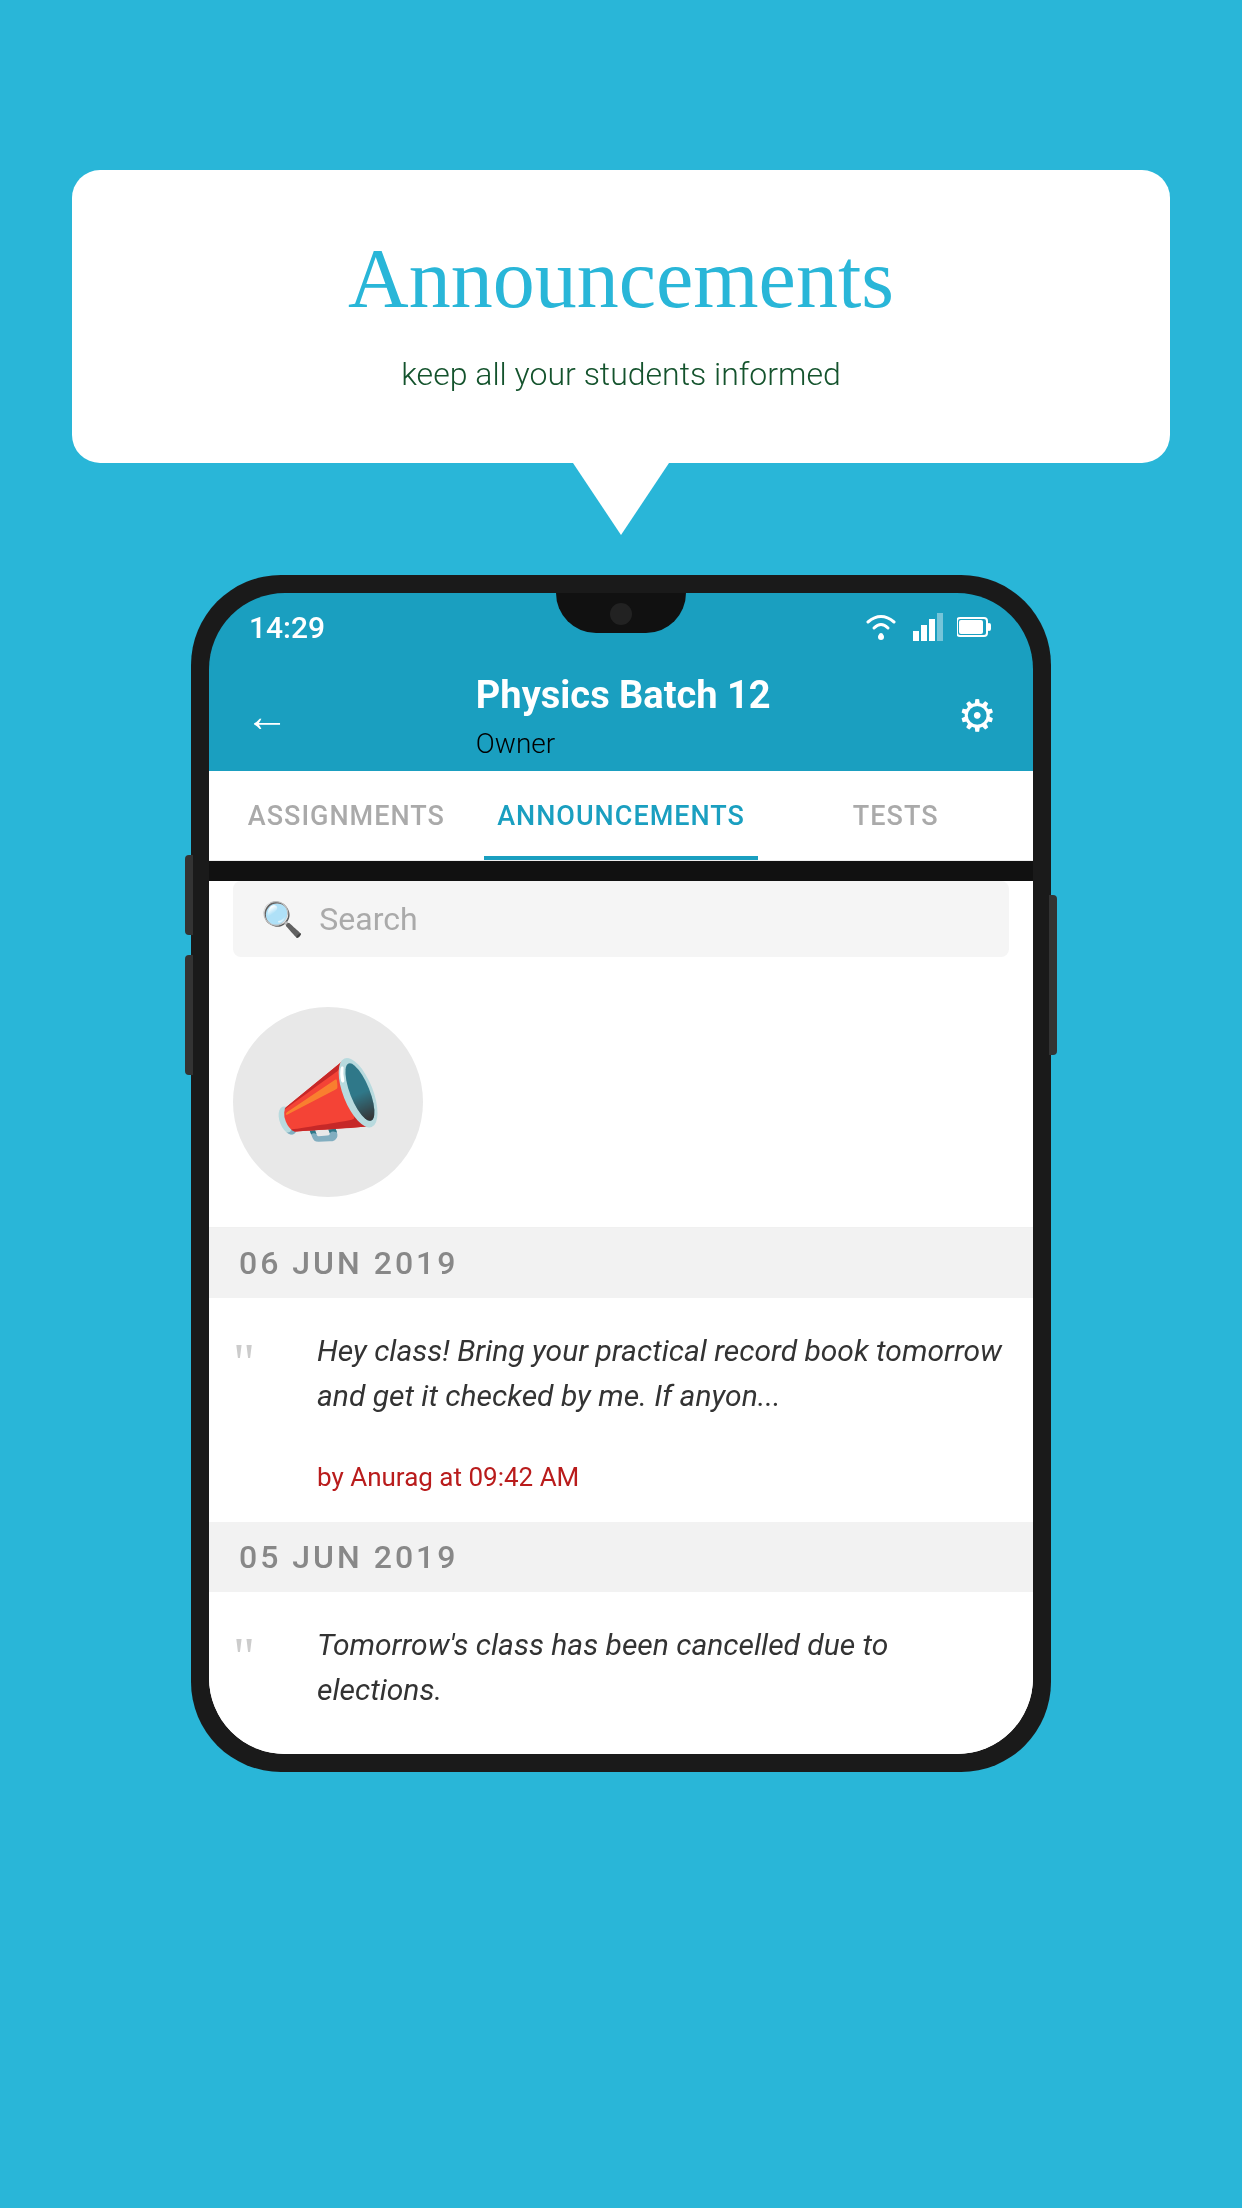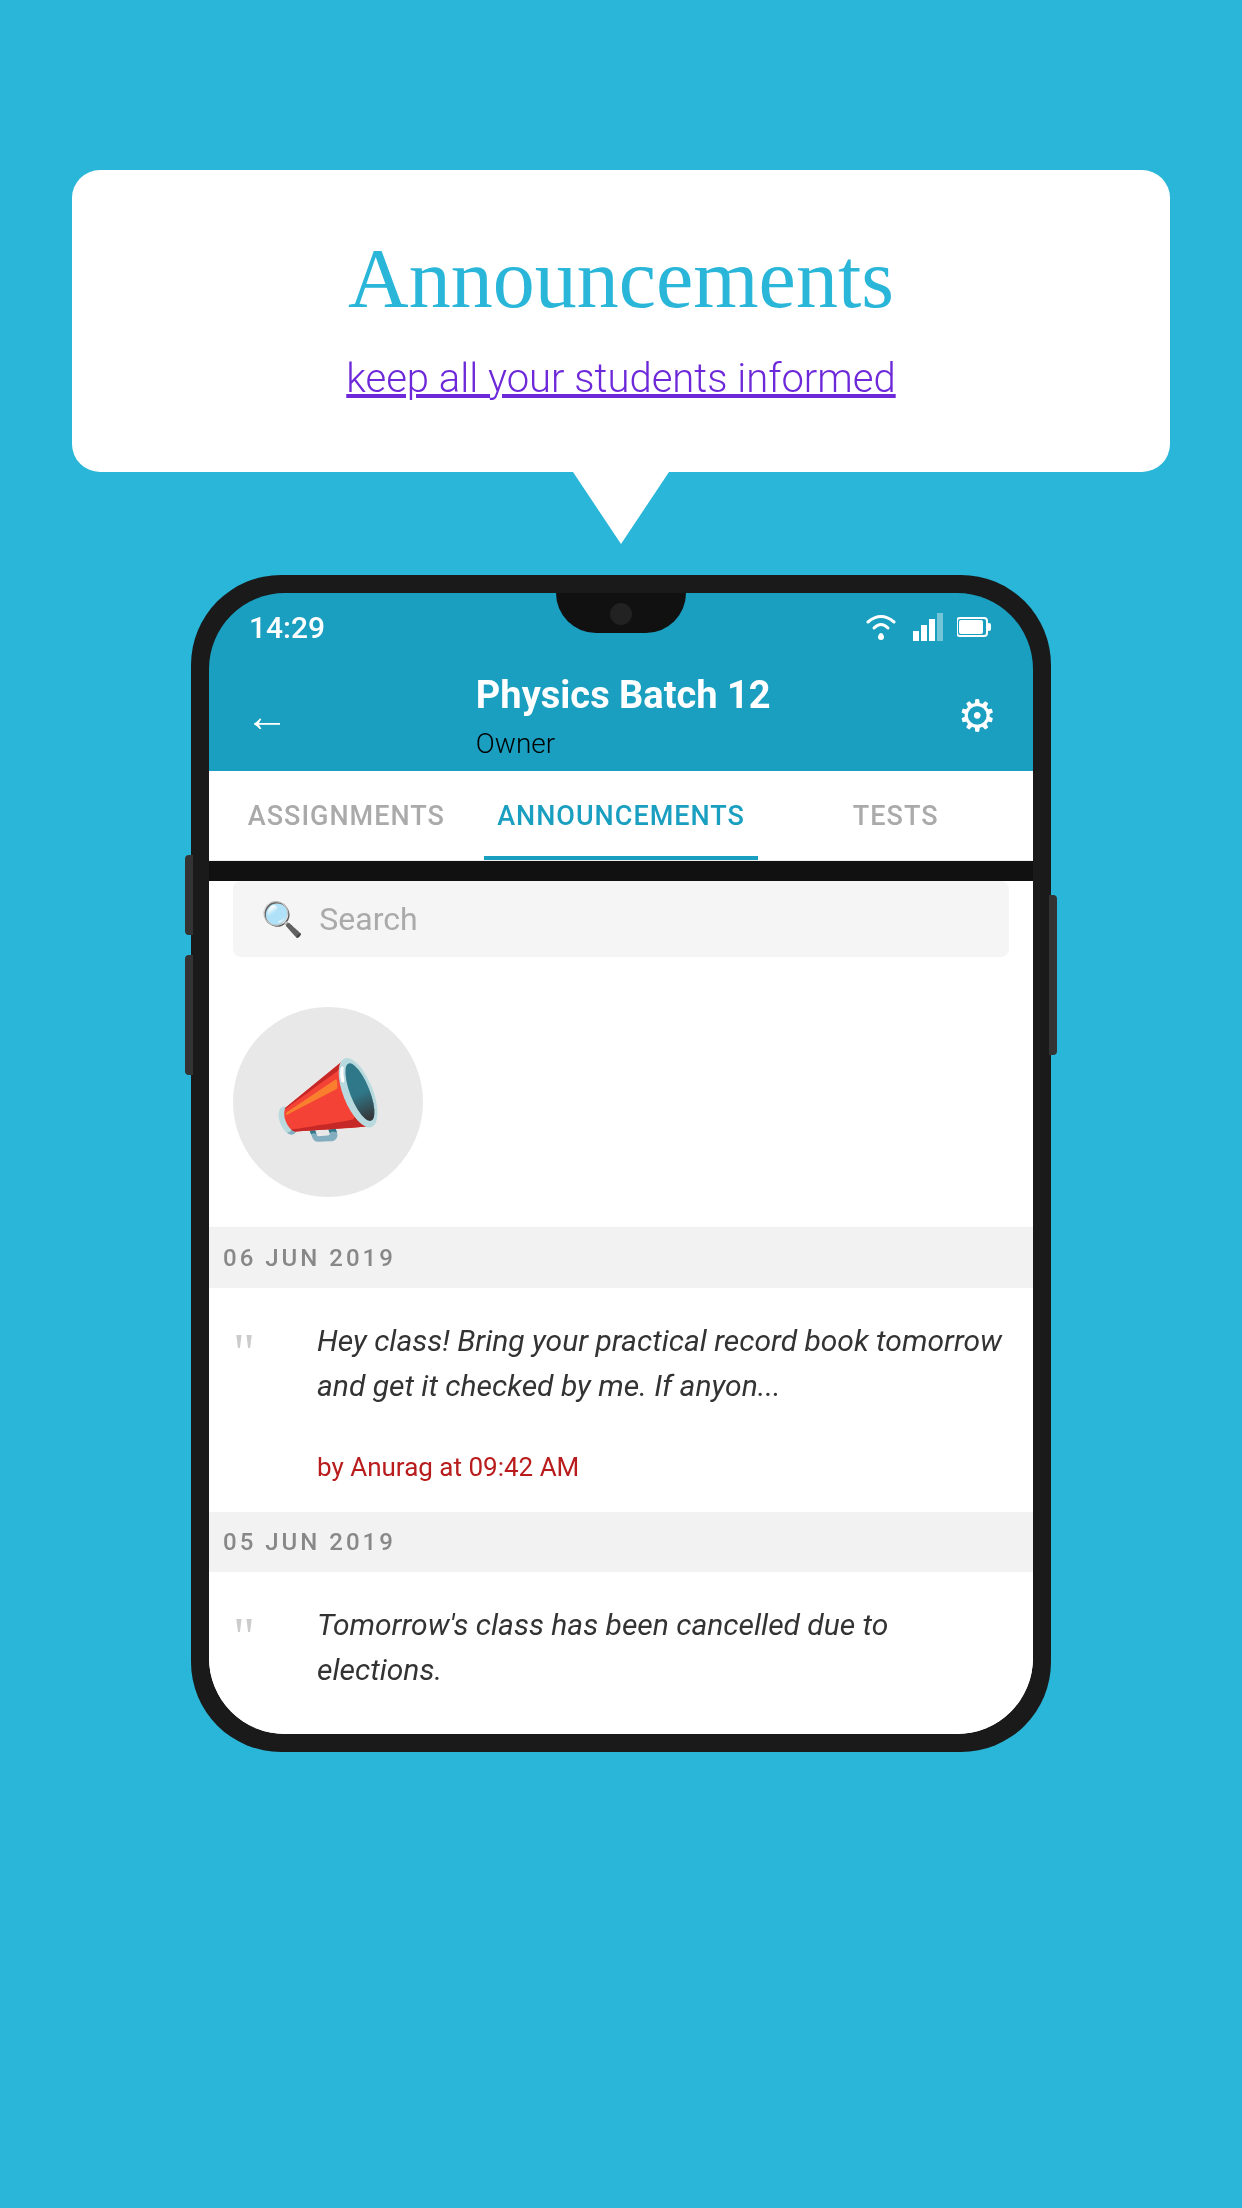--- a/index.html
+++ b/index.html
@@ -35,24 +35,23 @@
 
     .speech-bubble-title {
       color: #29b6d8;
       font-size: 84px;
       font-weight: 400;
       margin-bottom: 28px;
       font-family: Georgia, serif;
     }
 
     .speech-bubble-subtitle {
-      color: #6d28d9;
-      font-size: 40px;
+      color: #14532d;
+      font-size: 32px;
       font-weight: 300;
-      text-decoration: underline;
     }
 
     .speech-bubble-arrow {
       width: 0;
       height: 0;
       border-left: 48px solid transparent;
       border-right: 48px solid transparent;
       border-top: 72px solid white;
       margin-top: 0;
     }
@@ -255,22 +254,22 @@
       border-radius: 8px;
       padding: 22px 36px;
       font-size: 30px;
       cursor: pointer;
       font-weight: 500;
     }
 
     
     .date-divider {
       background: #f2f2f2;
-      padding: 16px 14px;
-      font-size: 24px;
+      padding: 16px 30px;
+      font-size: 32px;
       color: #888;
       letter-spacing: 3px;
       font-weight: 500;
     }
 
     
     .announcement-item {
       background: white;
       display: flex;
       align-items: flex-start;

